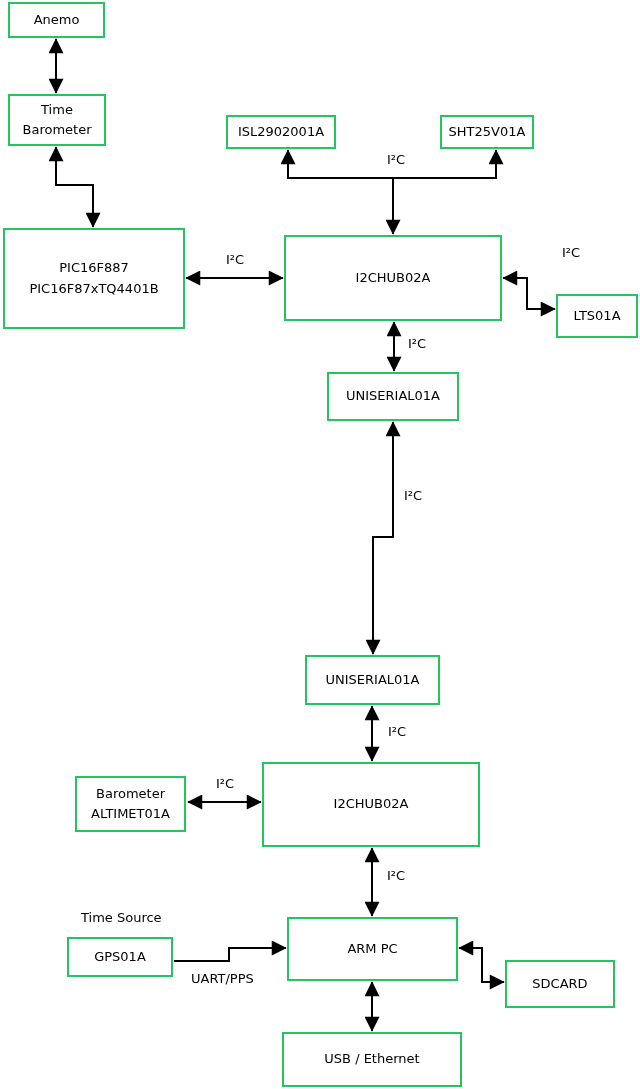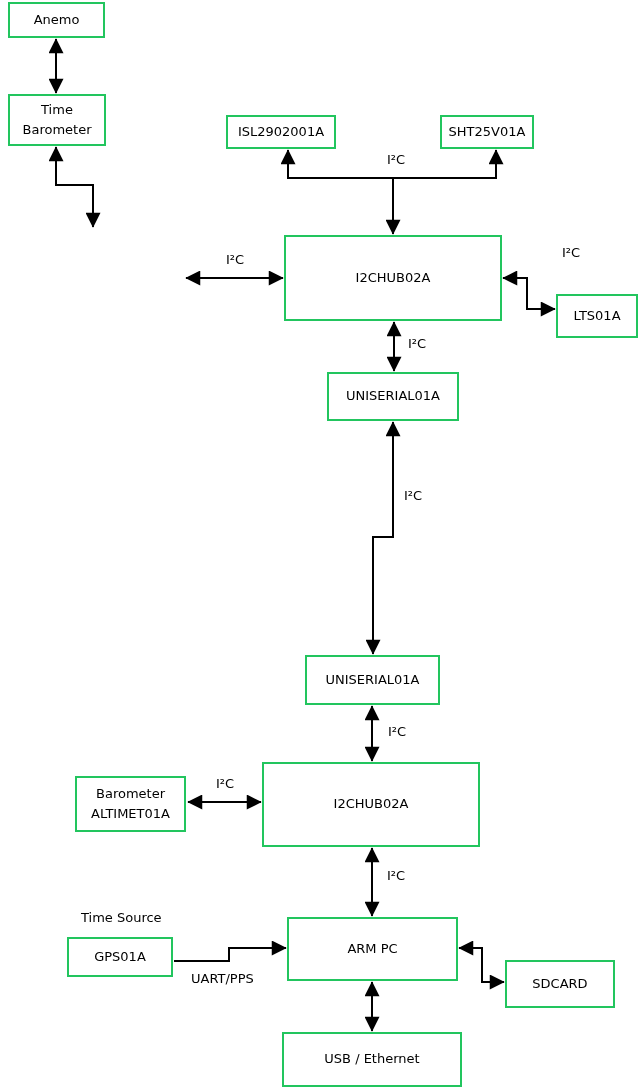--- a/index.html
+++ b/index.html
@@ -77,20 +77,24 @@
 
   <div class="node thick" style="left:8px; top:2px; width:97px; height:36px">
     <span>Anemo</span>
   </div>
 
   <div class="node thick" style="left:8px; top:94px; width:98px; height:52px">
     <span>Time</span>
     <span>Barometer</span>
   </div>
 
+  <div class="node thick" style="left:3px; top:228px; width:182px; height:101px">
+    <span>PIC16F887</span>
+    <span>PIC16F87xTQ4401B</span>
+  </div>
 
   <div class="node" style="left:226px; top:115px; width:110px; height:34px">
     <span>ISL2902001A</span>
   </div>
 
   <div class="node" style="left:440px; top:115px; width:94px; height:34px">
     <span>SHT25V01A</span>
   </div>
 
   <div class="node thick" style="left:284px; top:235px; width:218px; height:86px">

